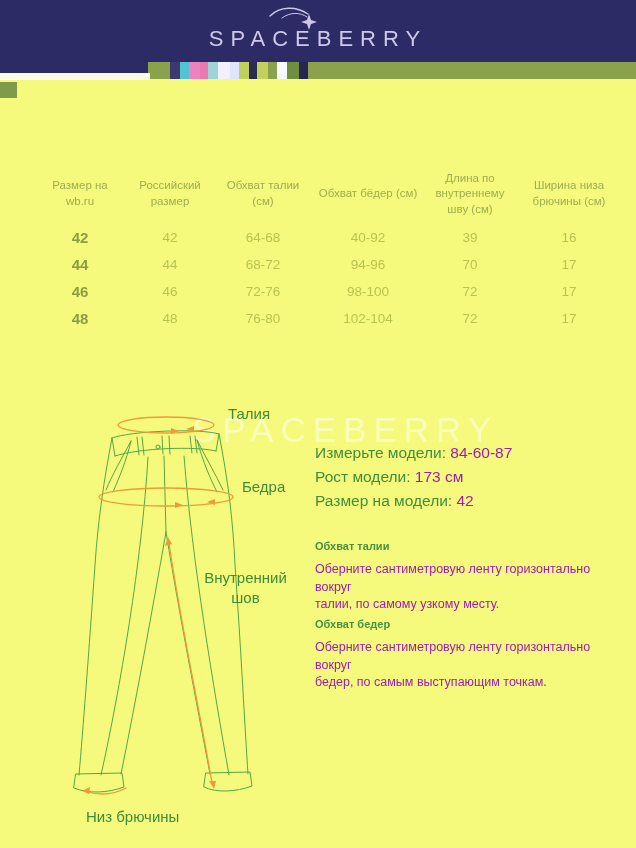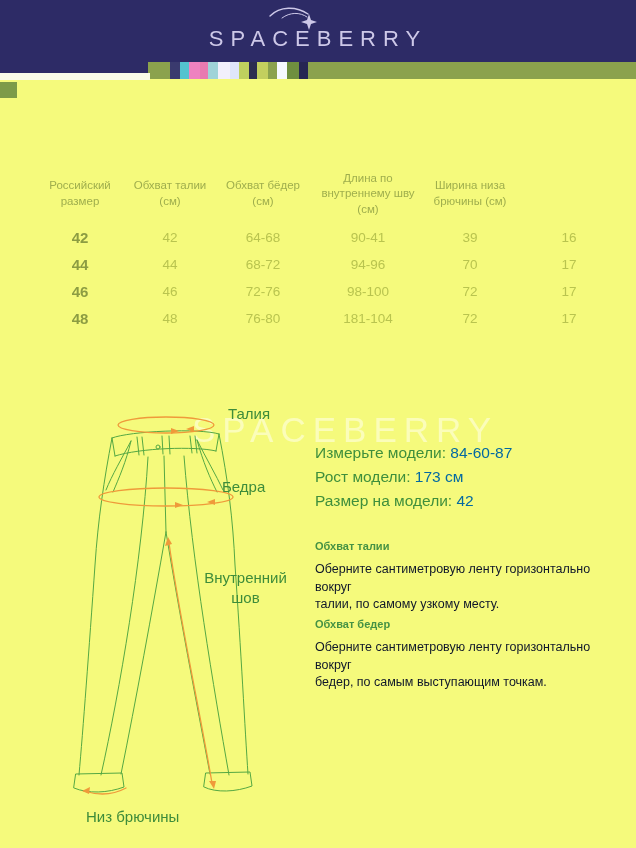--- a/index.html
+++ b/index.html
@@ -40,32 +40,32 @@
   .td.first{color:#8c9c42;font-weight:600;font-size:15px;}
   
   .watermark{
     position:absolute;left:192px;top:410px;
     color:rgba(255,255,236,0.55);
     font-size:35px;font-weight:500;letter-spacing:7px;white-space:nowrap;
   }
   .diagram-svg{position:absolute;left:50px;top:398px;}
   .diag-label{position:absolute;color:#3e8c3a;font-size:15px;font-weight:500;text-align:center;}
   .lbl-waist{left:228px;top:405px;}
-  .lbl-hips{left:222px;top:478px;}
+  .lbl-hips{left:242px;top:478px;}
   .lbl-inseam{left:193px;top:568px;width:105px;line-height:20px;}
   .lbl-hem{left:86px;top:808px;}
   
   .model-info{position:absolute;left:315px;top:441px;}
   .model-line{font-size:15.5px;line-height:24px;}
   .model-line .lab{color:#3f8f3c;font-weight:500;}
-  .model-line .val{color:#0369a1;}
+  .model-line .val{color:#a21caf;}
   .measure{position:absolute;left:315px;width:310px;}
   .m1{top:540px;} .m2{top:618px;} .m3{top:698px;}
   .measure h3{margin:0 0 9px 0;color:#459244;font-size:11px;font-weight:600;}
-  .measure .mline{color:#0f172a;font-size:12.5px;line-height:17.5px;}
+  .measure .mline{color:#a21caf;font-size:12.5px;line-height:17.5px;}
 </style>
 </head>
 <body>
 
 <div class="page">
 
   <div class="topbar"></div>
   <div class="topbar-ext-left"></div>
   <div class="topbar-notch-right"></div>
   <div class="comet">
@@ -92,31 +92,32 @@
     <span style="width:11px;background:#c3cf5e"></span>
     <span style="width:9px;background:#8ba24d"></span>
     <span style="width:10px;background:#f6f9ff"></span>
     <span style="width:12px;background:#6f8f3f"></span>
     <span style="width:9px;background:#262653"></span>
   </div>
   <div class="olive-square"></div>
 
   <div class="size-table">
     <div class="thead">
+      <div class="th">Размер на wb.ru</div>
       <div class="th">Российский размер</div>
       <div class="th">Обхват талии (см)</div>
       <div class="th">Обхват бёдер (см)</div>
       <div class="th">Длина по внутреннему шву (см)</div>
       <div class="th">Ширина низа брючины (см)</div>
     </div>
     <div class="trow">
       <div class="td first">42</div>
       <div class="td">42</div>
       <div class="td">64-68</div>
-      <div class="td">90-41</div>
+      <div class="td">40-92</div>
       <div class="td">39</div>
       <div class="td">16</div>
     </div>
     <div class="trow">
       <div class="td first">44</div>
       <div class="td">44</div>
       <div class="td">68-72</div>
       <div class="td">94-96</div>
       <div class="td">70</div>
       <div class="td">17</div>
@@ -126,21 +127,21 @@
       <div class="td">46</div>
       <div class="td">72-76</div>
       <div class="td">98-100</div>
       <div class="td">72</div>
       <div class="td">17</div>
     </div>
     <div class="trow">
       <div class="td first">48</div>
       <div class="td">48</div>
       <div class="td">76-80</div>
-      <div class="td">181-104</div>
+      <div class="td">102-104</div>
       <div class="td">72</div>
       <div class="td">17</div>
     </div>
   </div>
 
   <div class="watermark">SPACEBERRY</div>
 
   <svg class="diagram-svg" width="280" height="440" viewBox="50 398 280 440">
     <g stroke="#55a843" stroke-width="1" fill="none" stroke-linecap="round">
 

